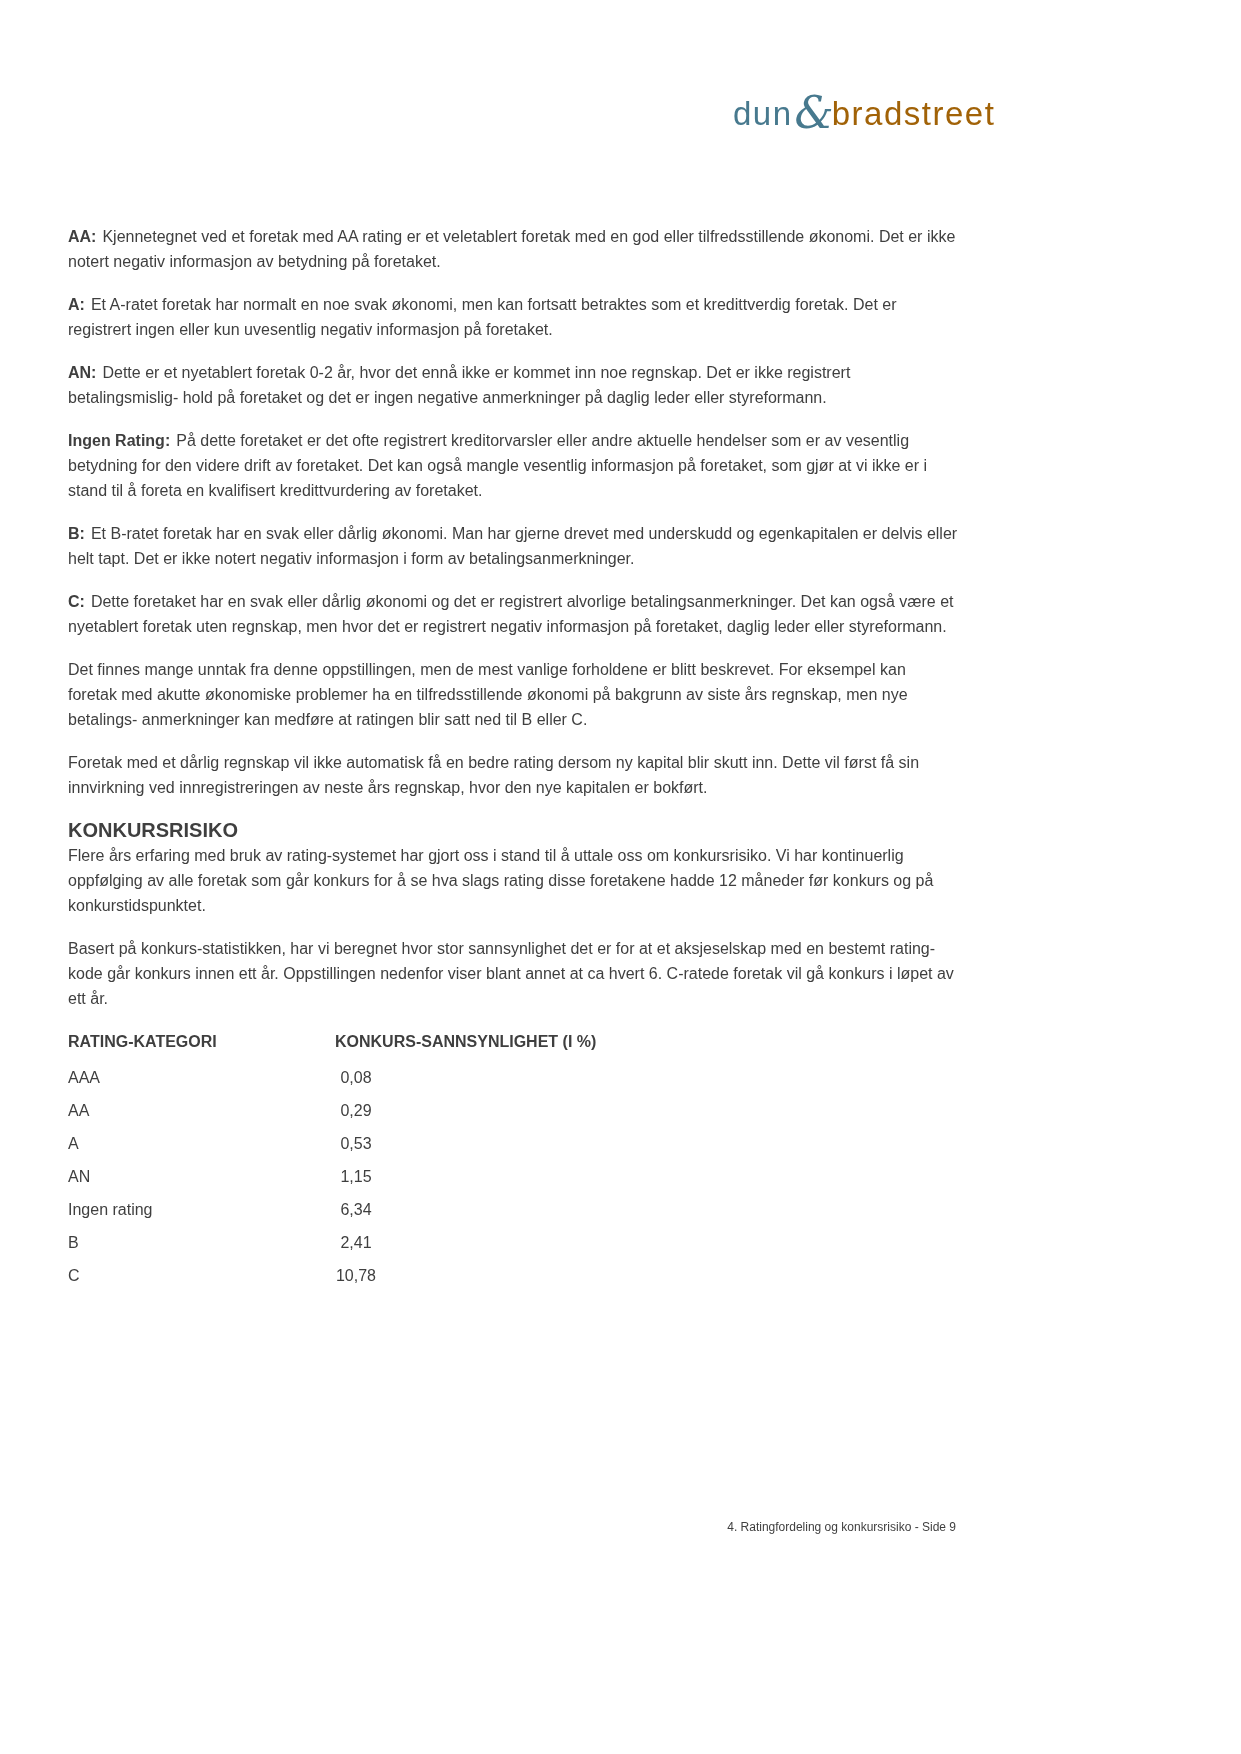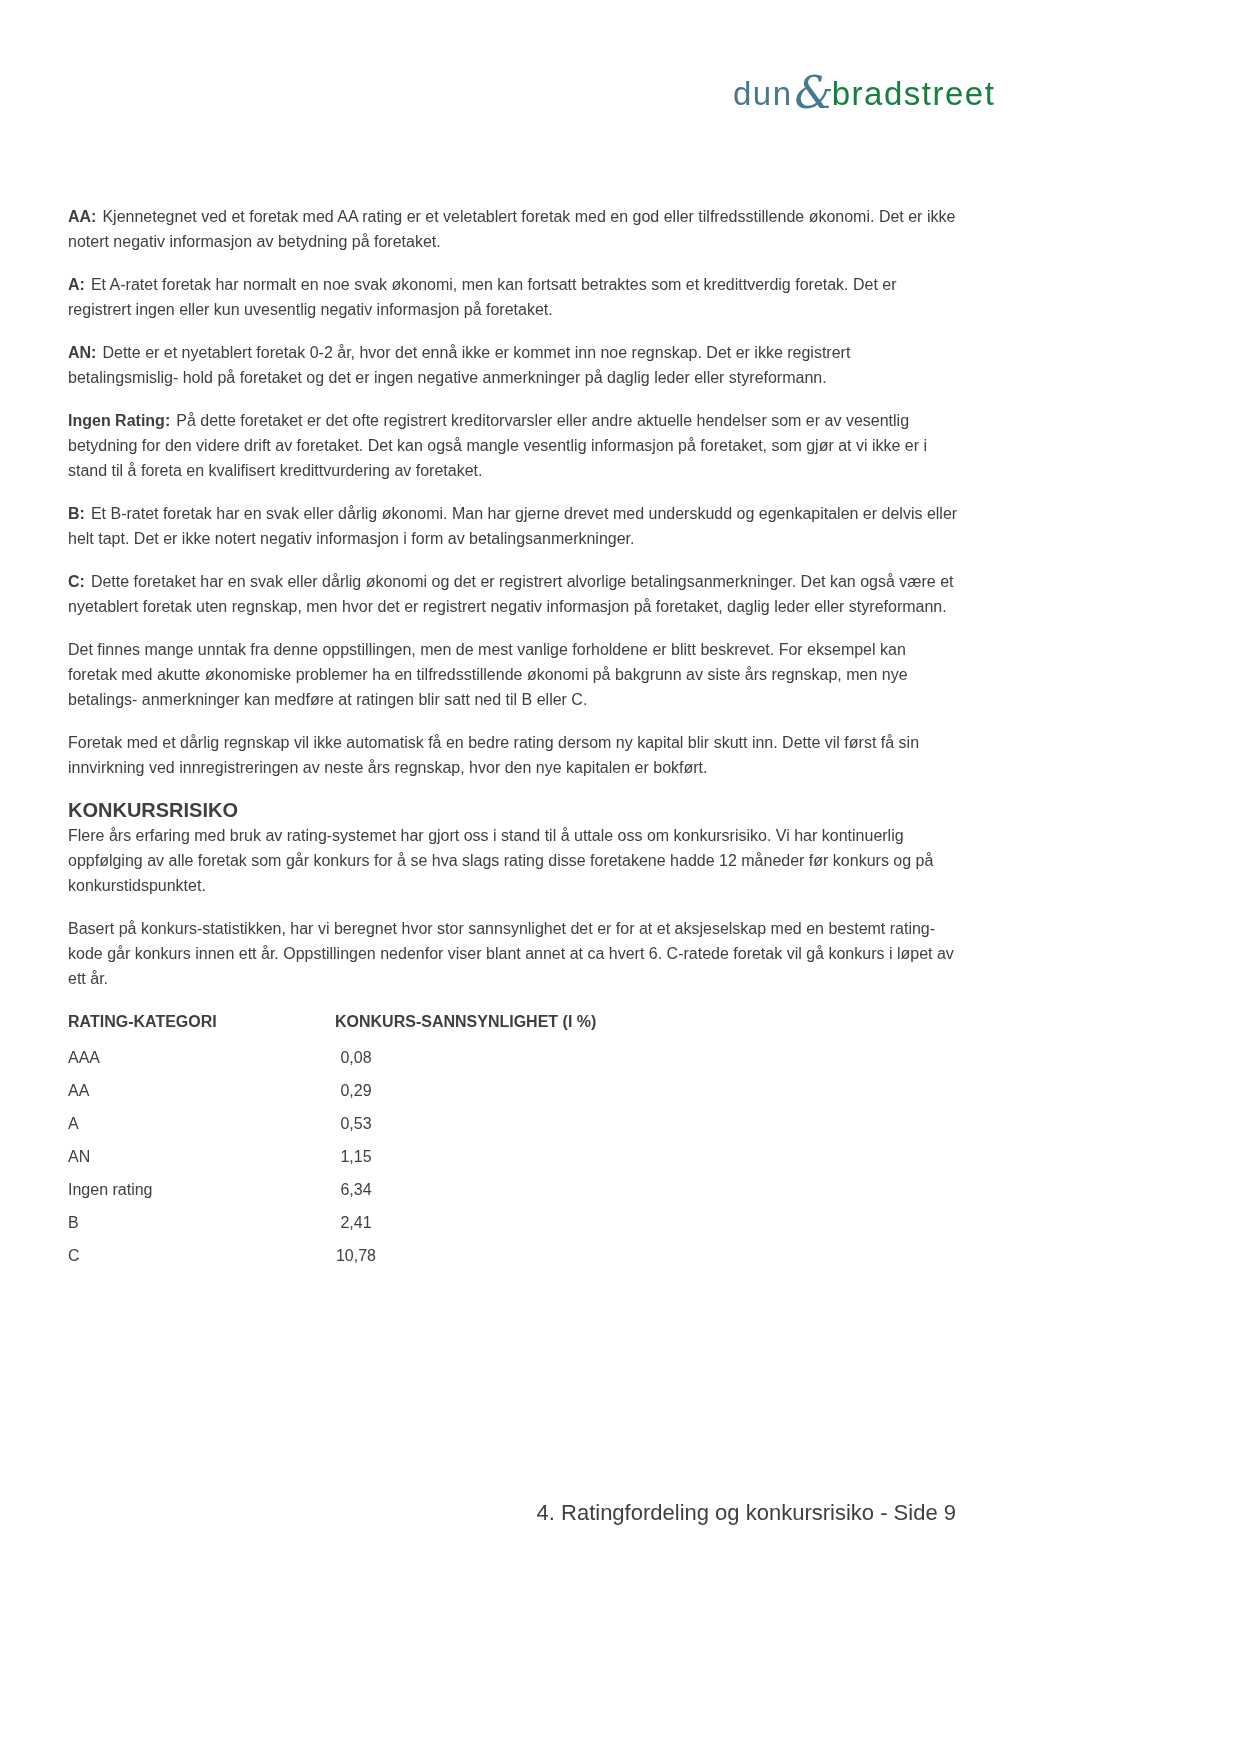--- a/index.html
+++ b/index.html
@@ -4,20 +4,21 @@
 <style>
   html, body { margin: 0; padding: 0; background: #ffffff; }
   .page {
     position: relative;
     width: 1241px;
     height: 1557px;
     background: #ffffff;
     font-family: "Liberation Sans", "DejaVu Sans", sans-serif;
     color: #3f3f3f;
     overflow: hidden;
+    margin-top: 20px;
   }
   .logo {
     position: absolute;
     top: 68px;
     left: 733px;
     display: flex;
     align-items: baseline;
     white-space: nowrap;
   }
   .logo-dun {
@@ -33,21 +34,21 @@
     line-height: 1;
     color: #47798e;
     margin: 0 -2px 0 2px;
     position: relative;
     top: 3px;
   }
   .logo-bradstreet {
     font-size: 33px;
     font-weight: 400;
     letter-spacing: 1.5px;
-    color: #15803d;
+    color: #a16207;
   }
   .content {
     position: absolute;
     top: 204px;
     left: 68px;
     width: 890px;
     font-size: 16px;
     line-height: 25px;
   }
   .para { margin: 0 0 18px 0; }
@@ -68,21 +69,21 @@
   .updated-note {
     margin-top: 36px;
     font-style: italic;
   }
   .page-footer {
     position: absolute;
     top: 1500px;
     left: 68px;
     width: 888px;
     text-align: right;
-    font-size: 22px;
+    font-size: 12px;
     color: #3f3f3f;
   }
 </style>
 </head>
 <body>
 
 <div class="page">
 
   <div class="logo">
     <span class="logo-dun">dun</span>

